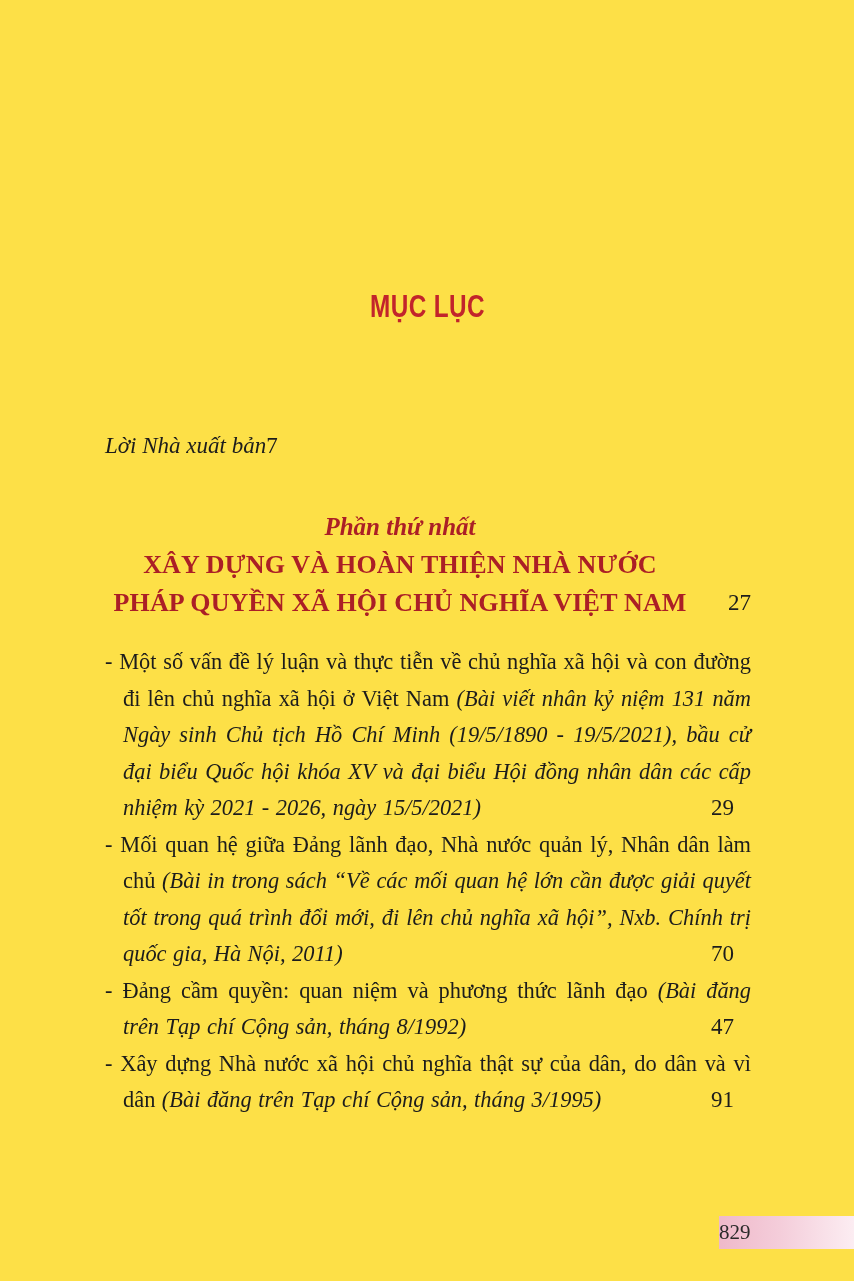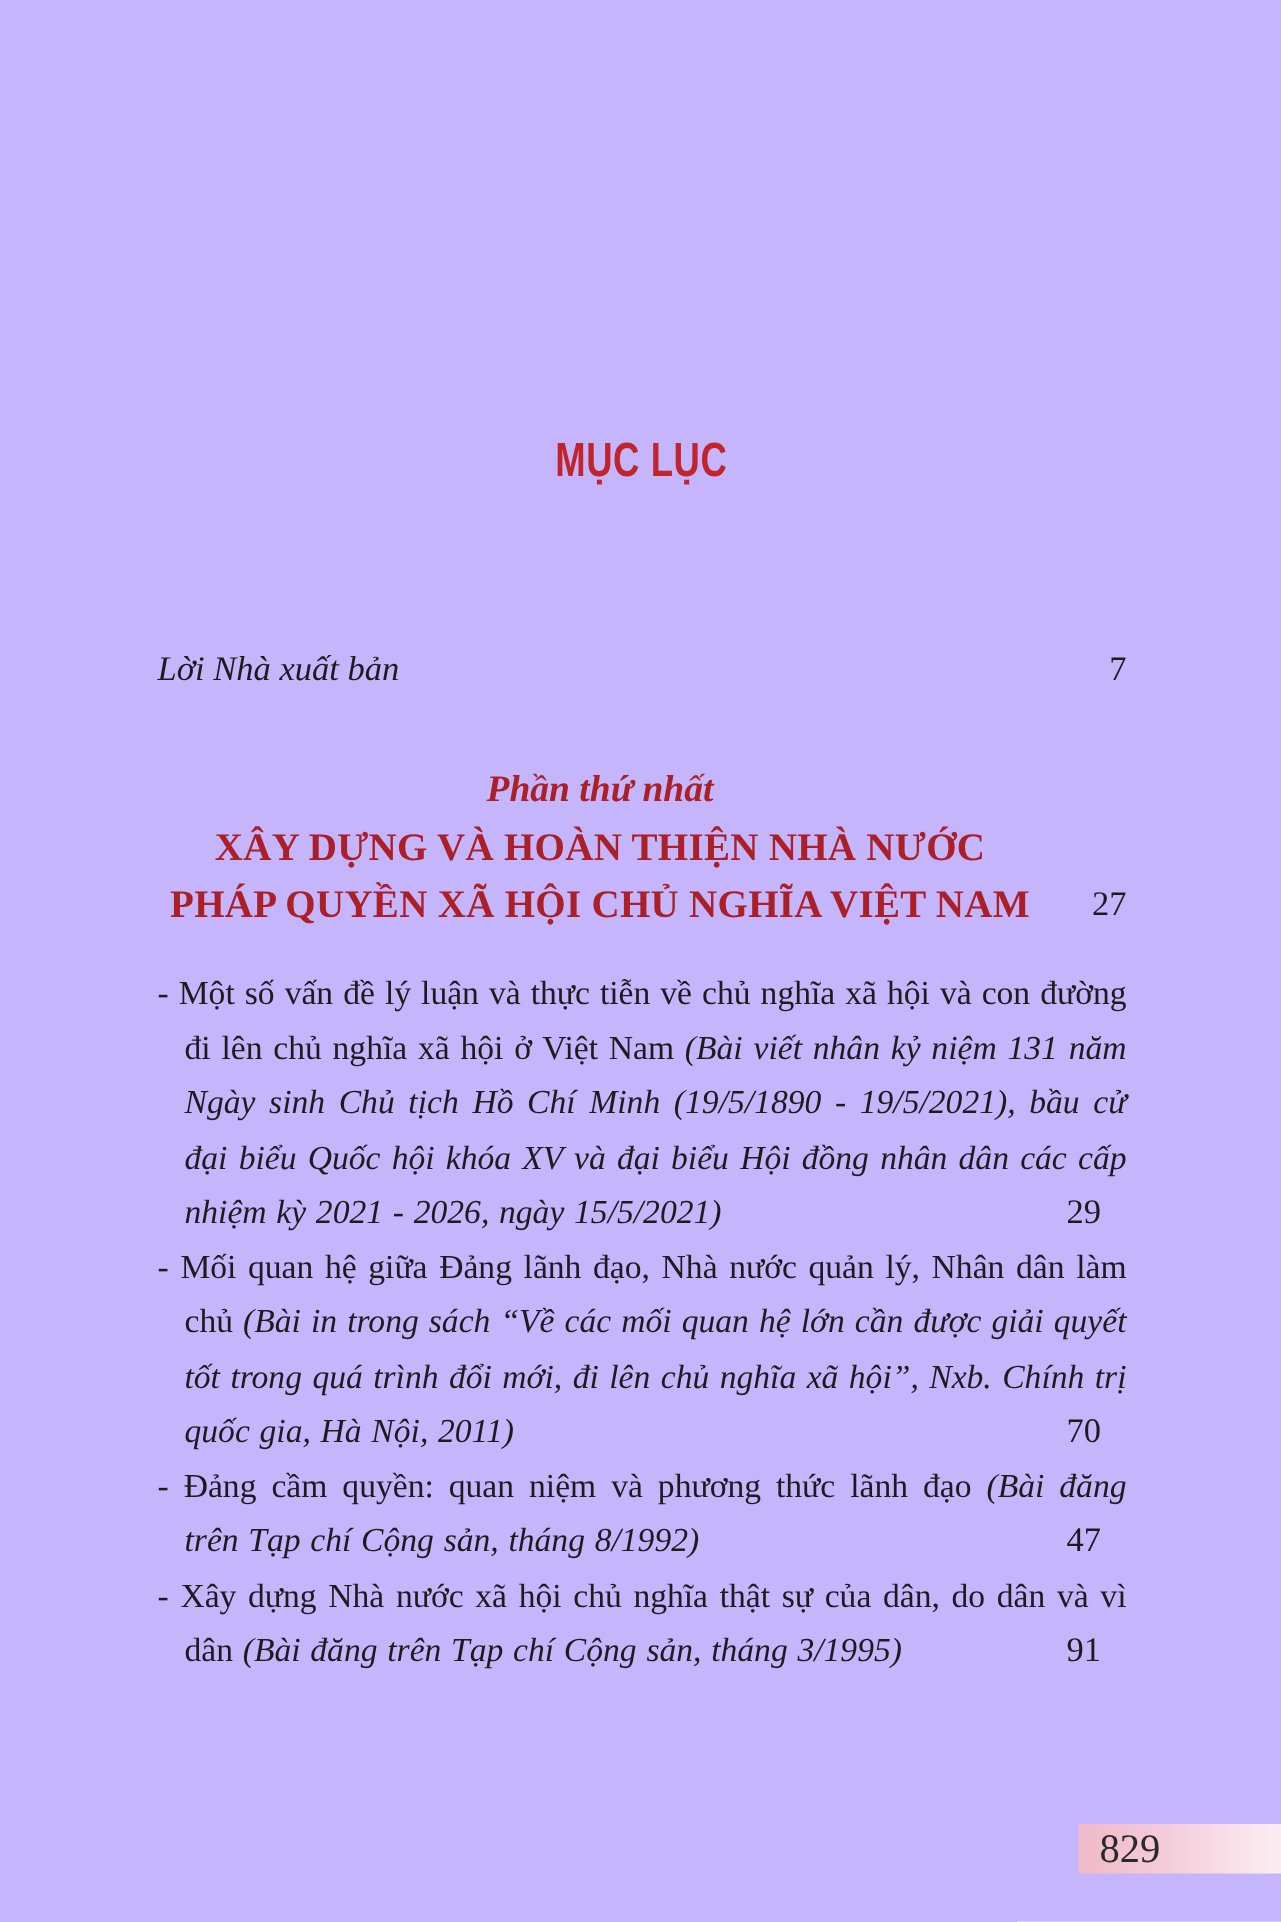--- a/index.html
+++ b/index.html
@@ -4,42 +4,42 @@
 <style>
   html,body { margin:0; padding:0; }
   body {
     width:854px; height:1281px;
     background:#ffffff;
     font-family:"Liberation Serif","DejaVu Serif",serif;
     color:#1c1c1c;
     overflow:hidden;
     position:relative;
   }
-  .page { position:absolute; inset:0; background:#c4b5fd; }
+  .page { position:absolute; inset:0; background:#fde047; }
   .col { position:absolute; left:105px; width:646px; }
 
   
   .title-wrap { top:288px; text-align:center; }
   .title-inner {
     display:inline-block;
     font-family:"Liberation Sans","DejaVu Sans",sans-serif;
     font-weight:bold;
     font-size:32px;
     letter-spacing:0.5px;
     color:#c2242b;
     transform:scaleX(0.76);
     transform-origin:center;
     white-space:nowrap;
   }
 
   
   .trang-row { top:396px; text-align:right; font-style:italic; font-size:23px; line-height:28px; }
 
   
-  .fm-row { display:flex; justify-content:space-between; align-items:baseline; font-size:23px; line-height:32px; }
+  .fm-row { display:flex; justify-content:flex-start; align-items:baseline; font-size:23px; line-height:32px; }
   .fm-row.r1 { top:430px; }
   .fm-row.r2 { top:470px; }
   .fm-label { font-style:italic; }
   .fm-page { font-style:normal; }
 
   
   .section { top:508px; position:absolute; }
   .section-inner { padding-right:56px; text-align:center; color:#ab1f26; }
   .part-label { font-size:25px; font-weight:bold; font-style:italic; line-height:38px; }
   .part-title { font-size:26px; font-weight:bold; line-height:38px; letter-spacing:0.2px; }
@@ -70,22 +70,21 @@
 
   
   .folio-box {
     position:absolute;
     top:1216px; right:0; left:auto;
     width:135px; height:33px;
     background:linear-gradient(90deg,#efb9ca 0%,#f4cdda 45%,#fcedf2 100%);
   }
   .folio-num {
     display:inline-block;
-    padding-left:14px;
-    font-size:27px; line-height:33px;
+    font-size:21px; line-height:33px;
     color:#2a2a2a;
   }
 </style>
 </head>
 <body>
 
 <div class="page">
 
   <div class="col title-wrap">
     <span class="title-inner">MỤC LỤC</span>

